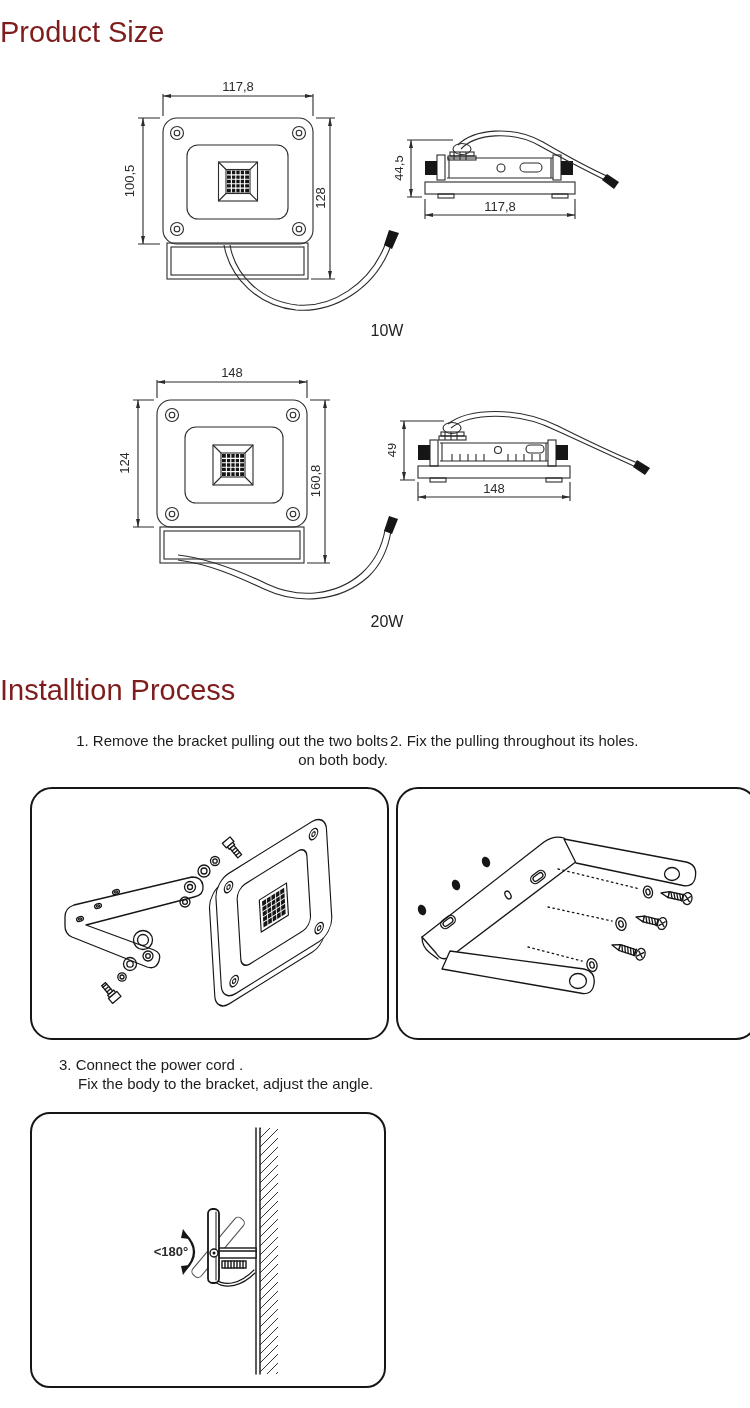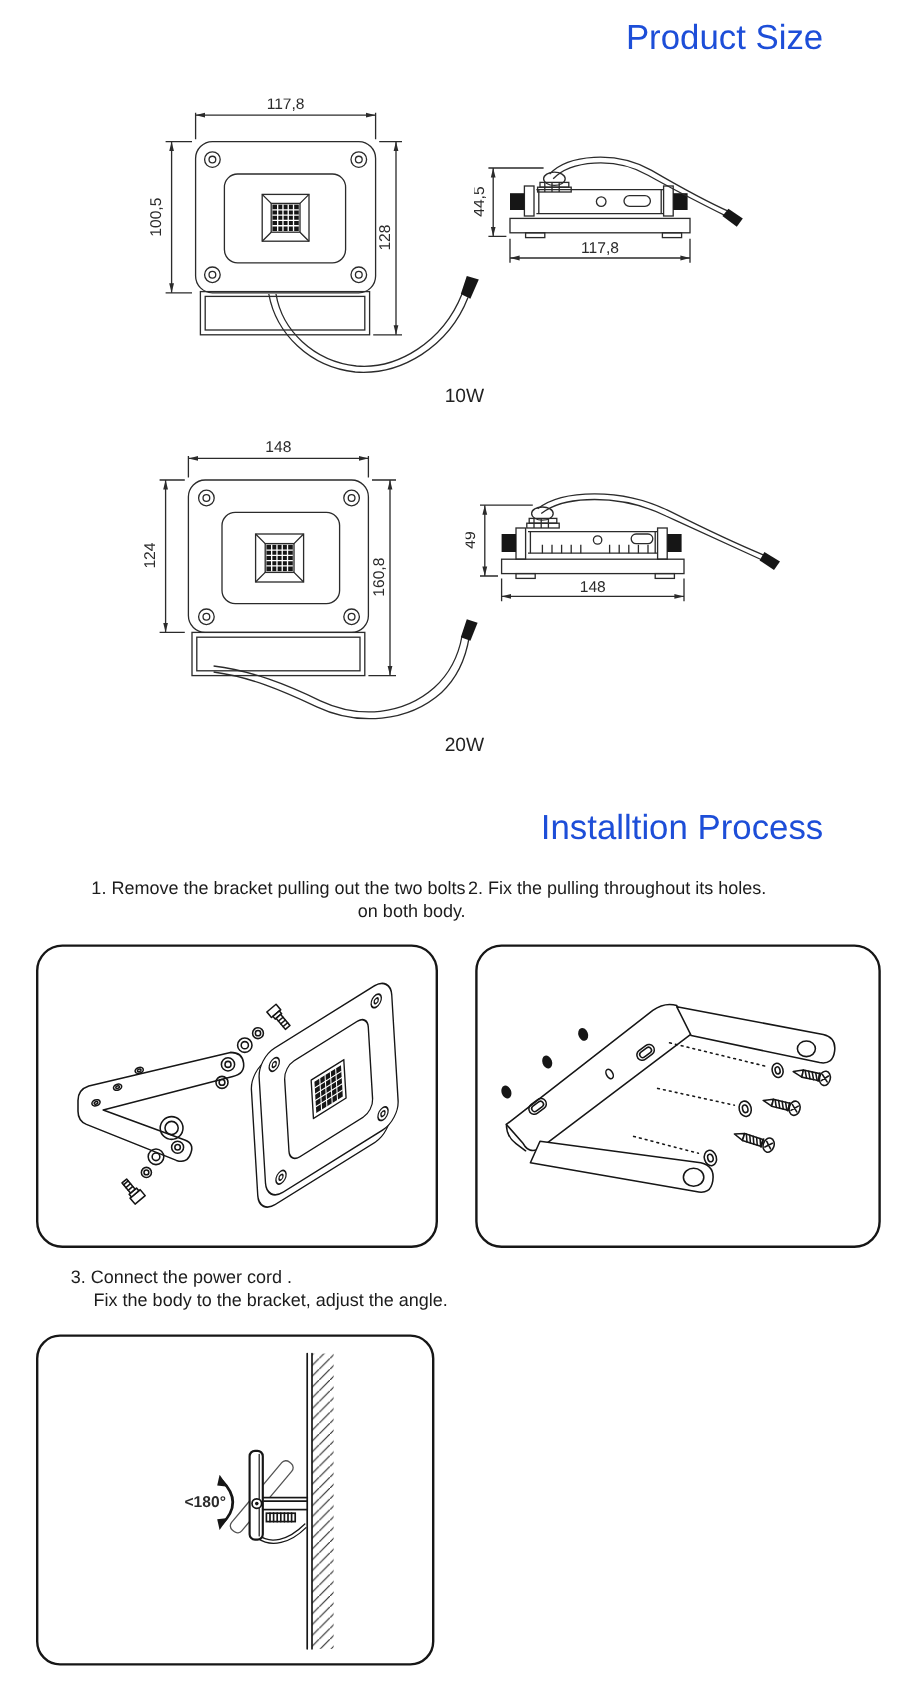--- a/index.html
+++ b/index.html
@@ -1,22 +1,22 @@
 <!DOCTYPE html>
 <html><head>
 <meta charset="utf-8">
 <style>
   html,body{margin:0;padding:0;background:#fff;}
   #page{position:relative;width:750px;height:1408px;background:#ffffff;overflow:hidden;
         font-family:"Liberation Sans", sans-serif;color:#1c1c1c;}
-  .h1{position:absolute;left:0;width:686px;text-align:right;font-size:29px;color:#1d4ed8;}
+  .h1{position:absolute;left:0;width:686px;text-align:left;font-size:29px;color:#7f1d1d;}
   .modelLabel{position:absolute;left:0;width:750px;text-align:center;font-size:16px;color:#222;margin-left:12px;}
   .cap{position:absolute;font-size:15px;line-height:19px;color:#1c1c1c;}
   .cap .l2{display:inline-block;margin-left:19px;}
-  .stepBox{position:absolute;border:2px solid #161616;border-radius:22px;background:#fff;}
+  .stepBox{position:absolute;border:2px solid #161616;border-radius:22px;background:#fff;padding-left:24px;}
   .stepBox svg{position:absolute;left:0;top:0;}
   svg text{font-family:"Liberation Sans", sans-serif;fill:#2b2b2b;}
   .dimt{font-size:13px;}
 </style>
 </head>
 <body>
 
 <div id="page">
 
   <div class="h1" style="top:16px;">Product Size</div>

